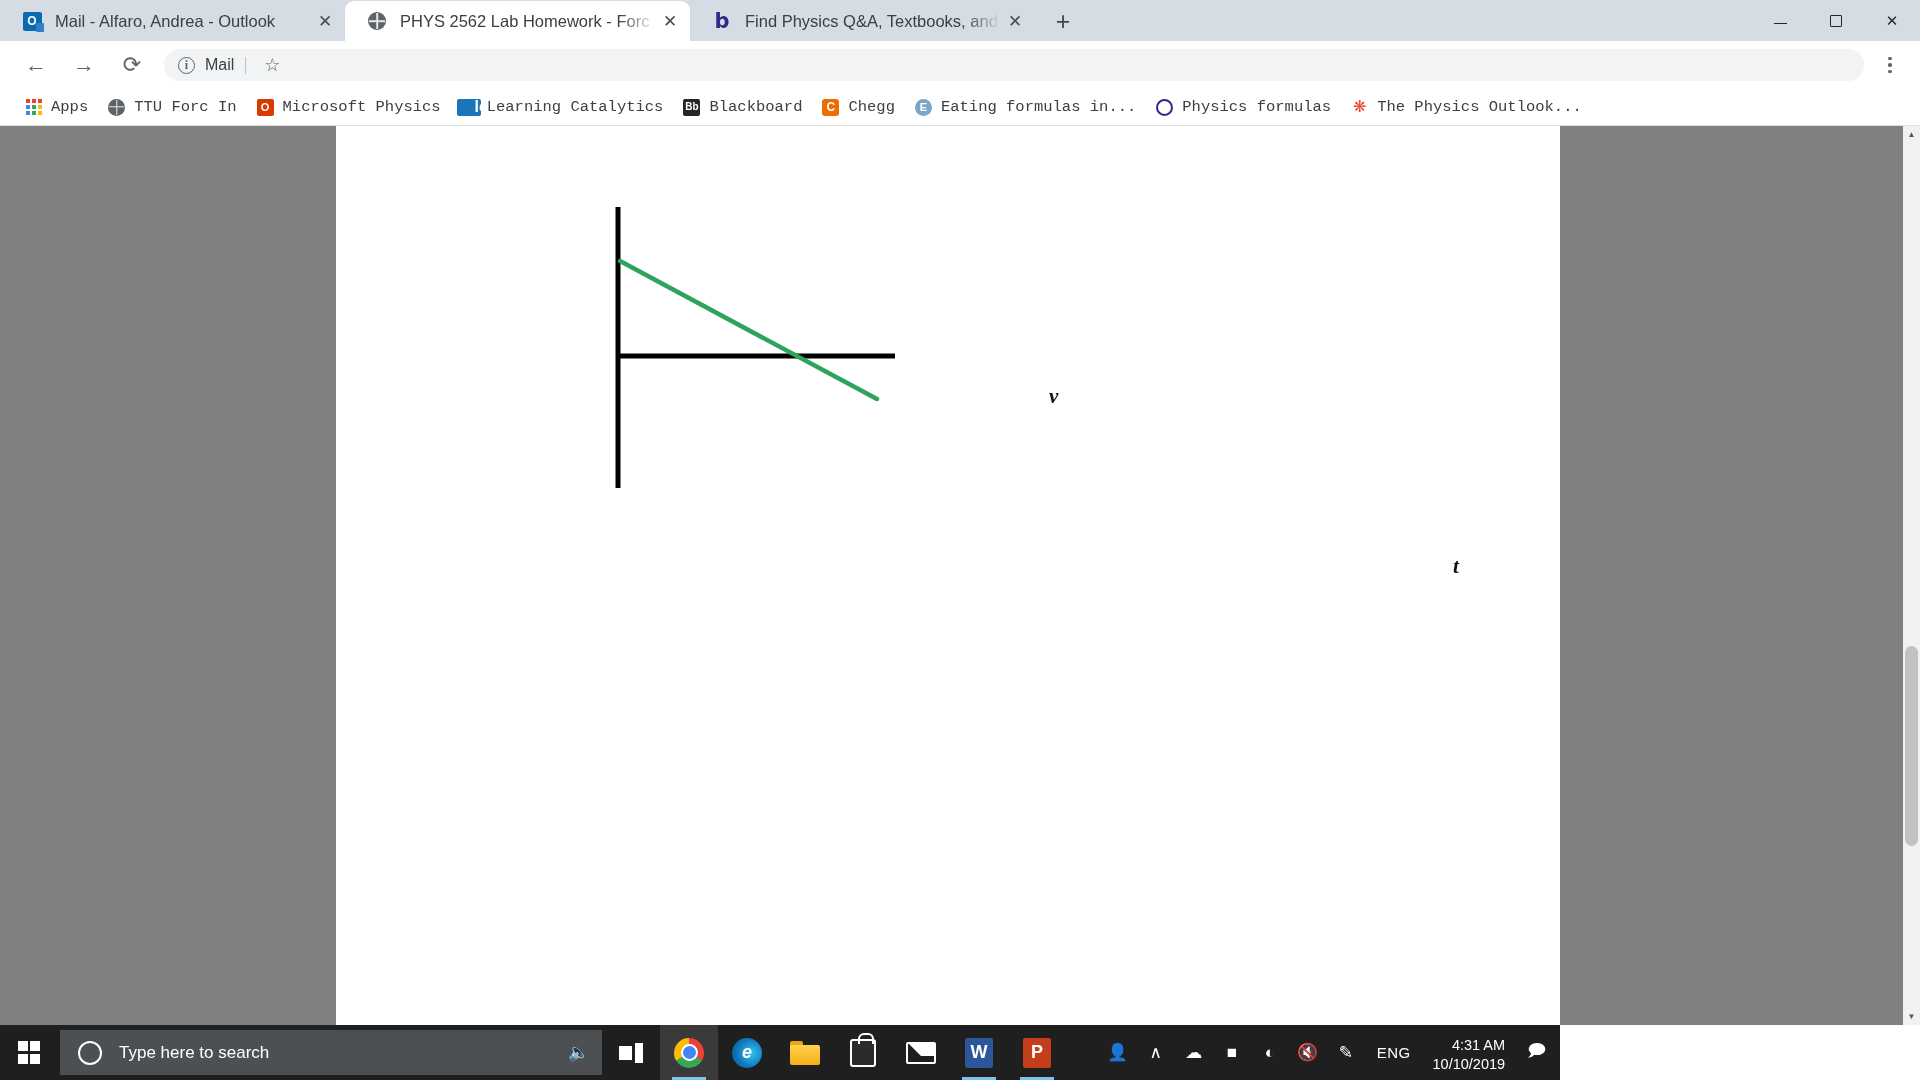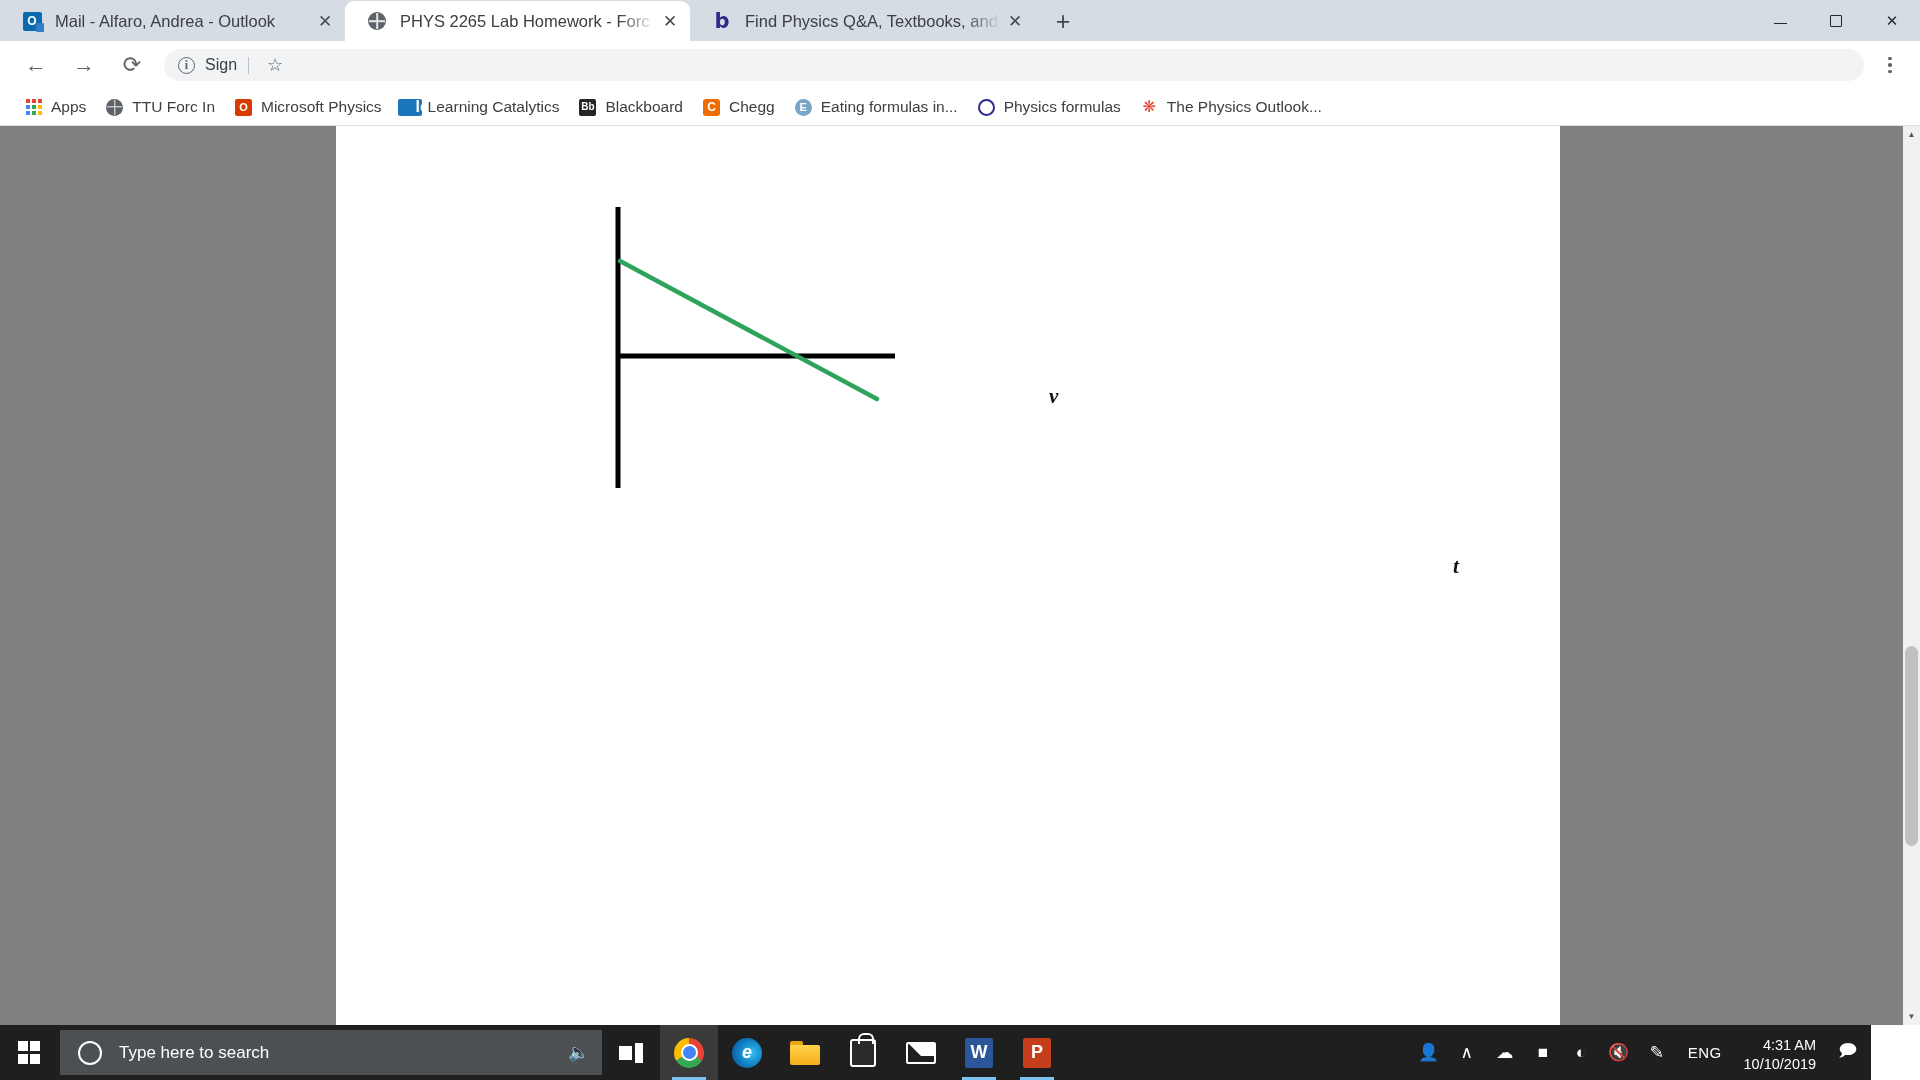--- a/index.html
+++ b/index.html
@@ -161,21 +161,21 @@
     display: flex; align-items: center; height: 28px;
     padding: 0 9px; margin-right: 2px;
     border-radius: 4px;
   }
   .bm-icon {
     width: 17px; height: 17px; flex: 0 0 17px; margin-right: 9px;
     display: flex; align-items: center; justify-content: center;
     font-size: 11px; line-height: 1;
   }
   .bm-label {
-    font-size: 15.5px; color: #3c4043; white-space: nowrap;
+    font-size: 15.5px; color: #3c4043; white-space: nowrap; font-family: Liberation Mono, monospace;
   }
   
   .ico-apps { display: grid; grid-template-columns: repeat(3, 4px); gap: 2px; }
   .ico-apps i { width: 4px; height: 4px; display: block; }
   .ico-ttu {
     width: 17px; height: 17px; border-radius: 50%; background: #5d6368;
     position: relative;
   }
   .ico-ttu::before { content:""; position:absolute; left:50%; top:1px; width:1.4px; height:15px; background:#eceded; transform:translateX(-50%);}
   .ico-ttu::after { content:""; position:absolute; left:1px; top:50%; width:15px; height:1.4px; background:#eceded; transform:translateY(-50%);}
@@ -250,21 +250,21 @@
   }
   #scrollbar-up { top: 0; }
   #scrollbar-down { bottom: 0; }
   #scrollbar-thumb {
     position: absolute; left: 2px; top: 520px; width: 13px; height: 200px;
     background: #c1c1c1; border-radius: 7px;
   }
 
   
   #taskbar {
-    position: absolute; left: 0; bottom: 0; width: 1871px; height: 55px;
+    position: absolute; left: 0; bottom: 0; width: 1560px; height: 55px;
     background: #1f1f1f;
     display: flex; align-items: center;
   }
   #start-button {
     width: 58px; height: 55px;
     display: flex; align-items: center; justify-content: center;
   }
   .win-logo { display: grid; grid-template-columns: repeat(2, 10px); grid-template-rows: repeat(2, 10px); gap: 2.5px; }
   .win-logo i { background: #ffffff; display: block; }
   #taskbar-search {
@@ -345,21 +345,21 @@
         <span class="ico-outlook">O</span>
       </span>
       <span class="tab-title">Mail - Alfaro, Andrea - Outlook</span>
       <span class="tab-close">✕</span>
     </div>
 
     <div class="tab active">
       <span class="tab-favicon">
         <span class="ico-globe"></span>
       </span>
-      <span class="tab-title">PHYS 2265 Lab Homework - Forc</span>
+      <span class="tab-title">PHYS 2562 Lab Homework - Forc</span>
       <span class="tab-close">✕</span>
     </div>
 
     <div class="tab inactive">
       <span class="tab-favicon">
         <span class="ico-bartleby">b</span>
       </span>
       <span class="tab-title">Find Physics Q&amp;A, Textbooks, and</span>
       <span class="tab-close">✕</span>
     </div>
@@ -378,21 +378,21 @@
   </div>
 
   <div id="toolbar">
     <div class="nav-btn" id="nav-back" style="font-size:22px;">←</div>
     <div class="nav-btn" style="font-size:22px;">→</div>
     <div class="nav-btn" style="font-size:22px;">⟳</div>
 
     <div id="omnibox">
       <div id="security-chip">
         <span id="security-icon">i</span>
-        <span id="security-text">Sign</span>
+        <span id="security-text">Mail</span>
       </div>
       <span id="omnibox-divider"></span>
       <span id="star-btn">☆</span>
     </div>
 
     <div id="menu-btn">
       <span class="menu-dot"></span>
       <span class="menu-dot"></span>
       <span class="menu-dot"></span>
     </div>

